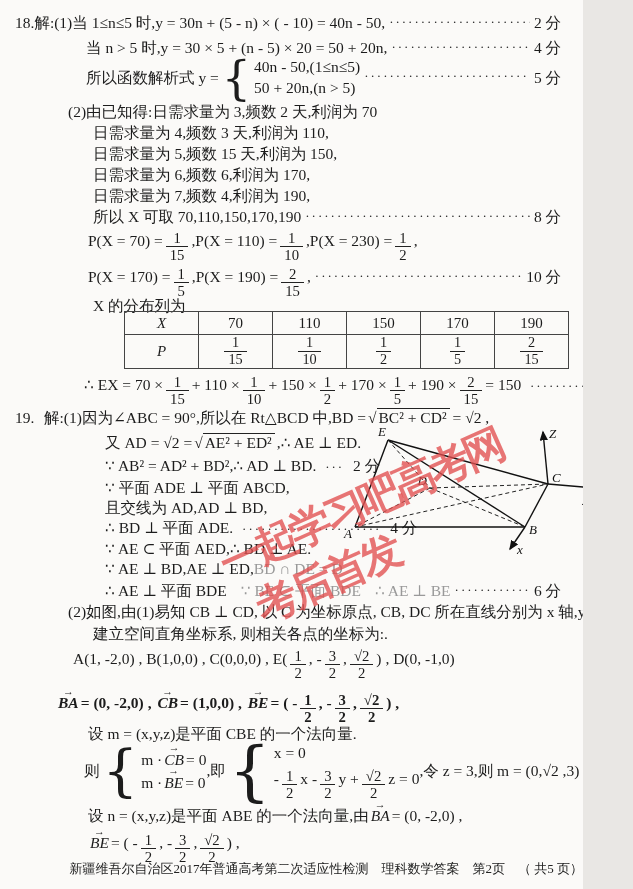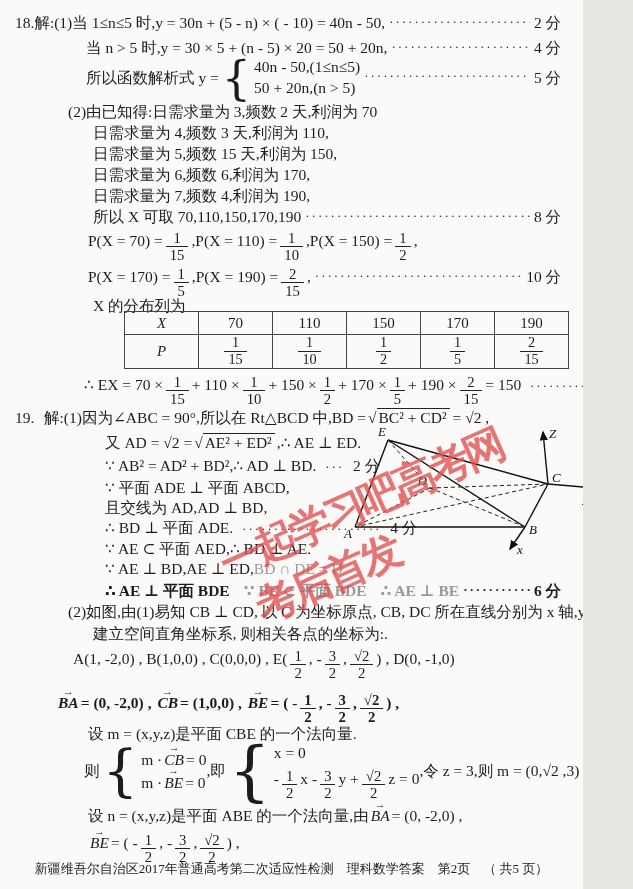--- a/index.html
+++ b/index.html
@@ -31,21 +31,21 @@
   .stack>span{display:block;line-height:1.5;}
   .stack .frow{display:block;line-height:1;margin-top:4px;}
   .faded{color:#999;}
   .dist{position:absolute;border-collapse:collapse;table-layout:fixed;
         font-size:15px;}
   .dist td{border:1px solid #444;text-align:center;width:73px;padding:0;}
   .dist .hrow td{height:22px;}
   .dist .prow td{height:33px;}
   .dist .vlab{font-style:italic;}
   .dist .frac{vertical-align:middle;margin:0;}
-  .footer{position:absolute;left:0;right:0;text-align:center;font-size:13px;
+  .footer{position:absolute;left:0;right:0;text-align:right;font-size:13px;
           color:#222;}
   .wm{position:absolute;color:rgba(225,78,78,0.78);font-weight:bold;
       transform-origin:0 50%;letter-spacing:-4px;white-space:nowrap;
       pointer-events:none;}
   .wm1{left:222px;top:538px;font-size:42px;transform:rotate(-24deg);}
   .wm2{left:258px;top:582px;font-size:42px;transform:rotate(-24deg);}
   .fig{position:absolute;left:336px;top:420px;}
   .fig text{font-size:13px;font-style:italic;fill:#111;
             font-family:"Liberation Serif","DejaVu Serif",serif;}
 </style>
@@ -84,21 +84,21 @@
   <div class="ln" style="top:165px;left:93px;"><span>日需求量为 6,频数 6,利润为 170,</span></div>
   <div class="ln" style="top:186px;left:93px;"><span>日需求量为 7,频数 4,利润为 190,</span></div>
 
   <div class="ln flexln" style="top:207px;left:93px;right:22px;">
     <span>所以 X 可取 70,110,150,170,190</span>
     <span class="dots">···············································································································</span>
     <span class="score">8 分</span>
   </div>
 
   <div class="ln" style="top:230px;left:88px;">
-    <span>P(X = 70) =</span><span class="frac"><span class="num">1</span><span class="den">15</span></span><span>,P(X = 110) =</span><span class="frac"><span class="num">1</span><span class="den">10</span></span><span>,P(X = 150) =</span><span class="frac"><span class="num">1</span><span class="den">2</span></span><span>,</span>
+    <span>P(X = 70) =</span><span class="frac"><span class="num">1</span><span class="den">15</span></span><span>,P(X = 110) =</span><span class="frac"><span class="num">1</span><span class="den">10</span></span><span>,P(X = 230) =</span><span class="frac"><span class="num">1</span><span class="den">2</span></span><span>,</span>
   </div>
 
   <div class="ln flexln" style="top:266px;left:88px;right:22px;">
     <span><span>P(X = 170) =</span><span class="frac"><span class="num">1</span><span class="den">5</span></span><span>,P(X = 190) =</span><span class="frac"><span class="num">2</span><span class="den">15</span></span><span>,</span></span>
     <span class="dots">···············································································································</span>
     <span class="score">10 分</span>
   </div>
 
   <div class="ln" style="top:296px;left:93px;"><span>X 的分布列为</span></div>
 
@@ -157,21 +157,21 @@
     <span>∴ BD ⊥ 平面 ADE.</span>
     <span class="fdots">······················</span>
     <span>4 分</span>
   </div>
 
   <div class="ln" style="top:560px;left:105px;">
     <span>∵ AE ⊥ BD,AE ⊥ ED,</span><span class="faded">BD ∩ DE = D</span>
   </div>
   <div class="ln" style="top:539px;left:105px;"><span>∵ AE ⊂ 平面 AED,∴ BD ⊥ AE.</span></div>
 
-  <div class="ln flexln" style="top:581px;left:105px;right:22px;font-weight:bold;">
+  <div class="ln flexln" style="top:581px;left:105px;right:22px;">
     <span>∴ AE ⊥ 平面 BDE</span>
     <span class="faded" style="margin-left:14px;">∵ BE ⊂ 平面 BDE</span>
     <span class="faded" style="margin-left:14px;">∴ AE ⊥ BE</span>
     <span class="dots">···············································································································</span>
     <span class="score">6 分</span>
   </div>
 
   <div class="ln" style="top:602px;left:68px;"><span>(2)如图,由(1)易知 CB ⊥ CD, 以 C 为坐标原点, CB, DC 所在直线分别为 x 轴,y 轴</span></div>
   <div class="ln" style="top:624px;left:93px;"><span>建立空间直角坐标系, 则相关各点的坐标为:.</span></div>
 

